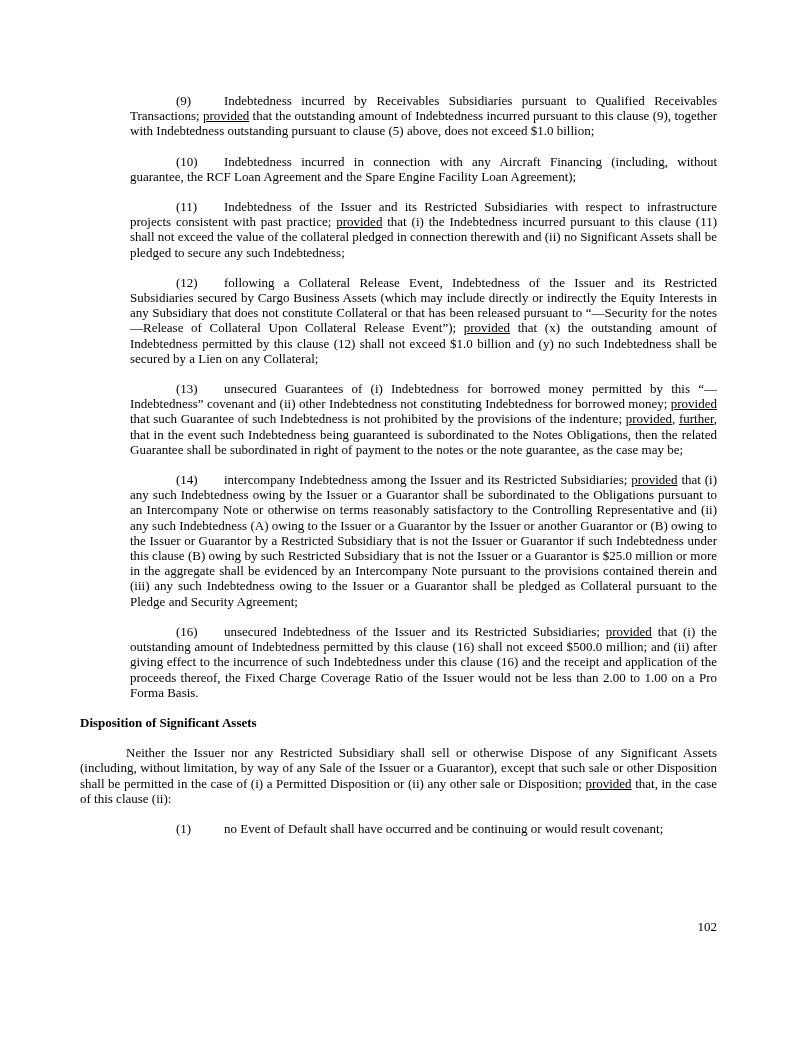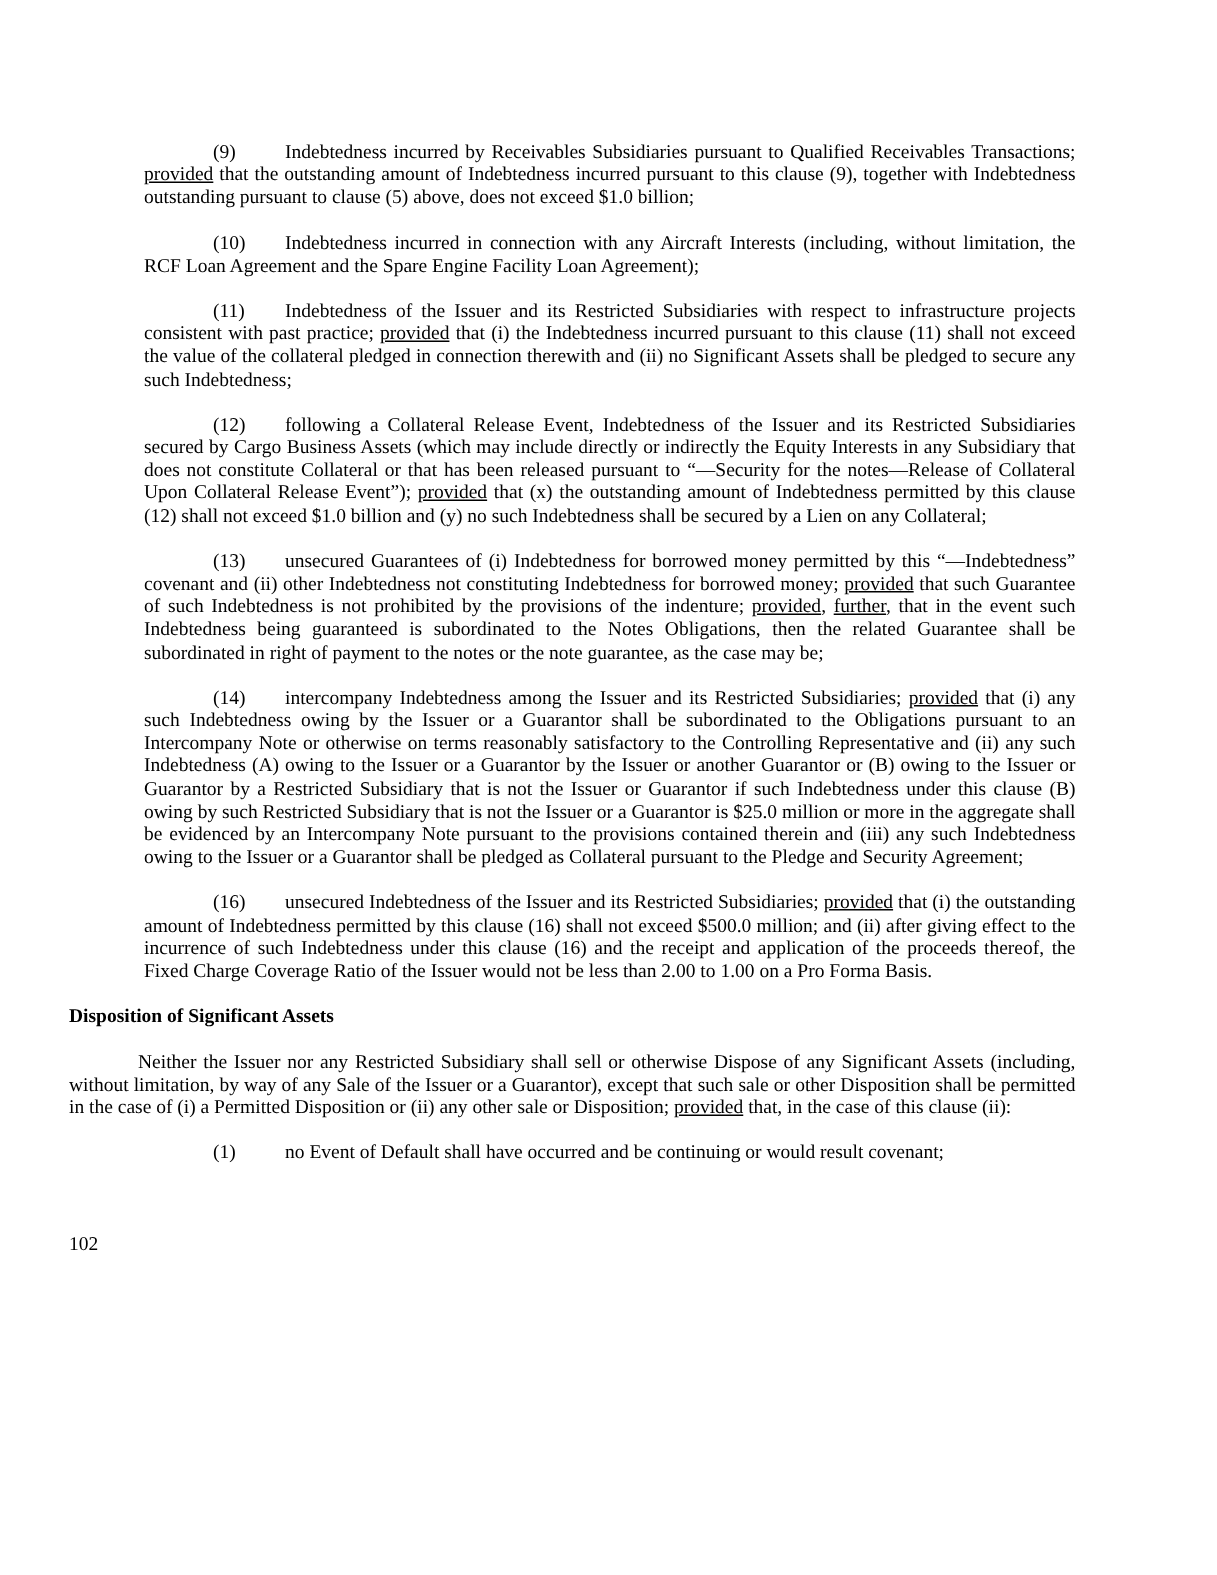--- a/index.html
+++ b/index.html
@@ -11,21 +11,21 @@
     width: 811px;
     height: 1050px;
     font-family: "Liberation Serif", serif;
     color: #000000;
     overflow: hidden;
   }
   .page {
     box-sizing: border-box;
     width: 811px;
     height: 1050px;
-    padding: 93px 94px 0 46px;
+    padding: 93px 94px 0 80px;
     background: #ffffff;
   }
   .doc p {
     margin: 0 0 15px 0;
     font-size: 13px;
     line-height: 15.2px;
     text-align: justify;
   }
   .doc p.clause,
   .doc p.subclause {
@@ -44,33 +44,33 @@
   }
   .num {
     display: inline-block;
     width: 48px;
     text-indent: 0;
   }
   .u {
     text-decoration: underline;
   }
   .footer {
-    margin-top: 46px;
-    text-align: left;
+    margin-top: 83px;
+    text-align: right;
     font-size: 13px;
     line-height: 15.2px;
   }
 </style>
 </head>
 <body>
 
 <div class="page">
   <div class="doc" id="doc-content">
       <p class="clause"><span class="num">(9)</span><span>Indebtedness incurred by Receivables Subsidiaries pursuant to Qualified Receivables Transactions; </span><span class="u">provided</span><span> that the outstanding amount of Indebtedness incurred pursuant to this clause (9), together with Indebtedness outstanding pursuant to clause (5) above, does not exceed $1.0 billion;</span></p>
-      <p class="clause"><span class="num">(10)</span><span>Indebtedness incurred in connection with any Aircraft Interests (including, without limitation, the RCF Loan Agreement and the Spare Engine Facility Loan Agreement);</span></p>
+      <p class="clause"><span class="num">(10)</span><span>Indebtedness incurred in connection with any Aircraft Financing (including, without guarantee, the RCF Loan Agreement and the Spare Engine Facility Loan Agreement);</span></p>
       <p class="clause"><span class="num">(11)</span><span>Indebtedness of the Issuer and its Restricted Subsidiaries with respect to infrastructure projects consistent with past practice; </span><span class="u">provided</span><span> that (i) the Indebtedness incurred pursuant to this clause (11) shall not exceed the value of the collateral pledged in connection therewith and (ii) no Significant Assets shall be pledged to secure any such Indebtedness;</span></p>
       <p class="clause"><span class="num">(12)</span><span>following a Collateral Release Event, Indebtedness of the Issuer and its Restricted Subsidiaries secured by Cargo Business Assets (which may include directly or indirectly the Equity Interests in any Subsidiary that does not constitute Collateral or that has been released pursuant to “—Security for the notes—Release of Collateral Upon Collateral Release Event”); </span><span class="u">provided</span><span> that (x) the outstanding amount of Indebtedness permitted by this clause (12) shall not exceed $1.0 billion and (y) no such Indebtedness shall be secured by a Lien on any Collateral;</span></p>
       <p class="clause"><span class="num">(13)</span><span>unsecured Guarantees of (i) Indebtedness for borrowed money permitted by this “—Indebtedness” covenant and (ii) other Indebtedness not constituting Indebtedness for borrowed money; </span><span class="u">provided</span><span> that such Guarantee of such Indebtedness is not prohibited by the provisions of the indenture; </span><span class="u">provided</span><span>, </span><span class="u">further</span><span>, that in the event such Indebtedness being guaranteed is subordinated to the Notes Obligations, then the related Guarantee shall be subordinated in right of payment to the notes or the note guarantee, as the case may be;</span></p>
       <p class="clause"><span class="num">(14)</span><span>intercompany Indebtedness among the Issuer and its Restricted Subsidiaries; </span><span class="u">provided</span><span> that (i) any such Indebtedness owing by the Issuer or a Guarantor shall be subordinated to the Obligations pursuant to an Intercompany Note or otherwise on terms reasonably satisfactory to the Controlling Representative and (ii) any such Indebtedness (A) owing to the Issuer or a Guarantor by the Issuer or another Guarantor or (B) owing to the Issuer or Guarantor by a Restricted Subsidiary that is not the Issuer or Guarantor if such Indebtedness under this clause (B) owing by such Restricted Subsidiary that is not the Issuer or a Guarantor is $25.0 million or more in the aggregate shall be evidenced by an Intercompany Note pursuant to the provisions contained therein and (iii) any such Indebtedness owing to the Issuer or a Guarantor shall be pledged as Collateral pursuant to the Pledge and Security Agreement;</span></p>
       <p class="clause"><span class="num">(16)</span><span>unsecured Indebtedness of the Issuer and its Restricted Subsidiaries; </span><span class="u">provided</span><span> that (i) the outstanding amount of Indebtedness permitted by this clause (16) shall not exceed $500.0 million; and (ii) after giving effect to the incurrence of such Indebtedness under this clause (16) and the receipt and application of the proceeds thereof, the Fixed Charge Coverage Ratio of the Issuer would not be less than 2.00 to 1.00 on a Pro Forma Basis.</span></p>
       <p class="heading">Disposition of Significant Assets</p>
       <p class="body"><span>Neither the Issuer nor any Restricted Subsidiary shall sell or otherwise Dispose of any Significant Assets (including, without limitation, by way of any Sale of the Issuer or a Guarantor), except that such sale or other Disposition shall be permitted in the case of (i) a Permitted Disposition or (ii) any other sale or Disposition; </span><span class="u">provided</span><span> that, in the case of this clause (ii):</span></p>
       <p class="subclause"><span class="num">(1)</span><span>no Event of Default shall have occurred and be continuing or would result covenant;</span></p>
     </div>
   <div class="footer">

